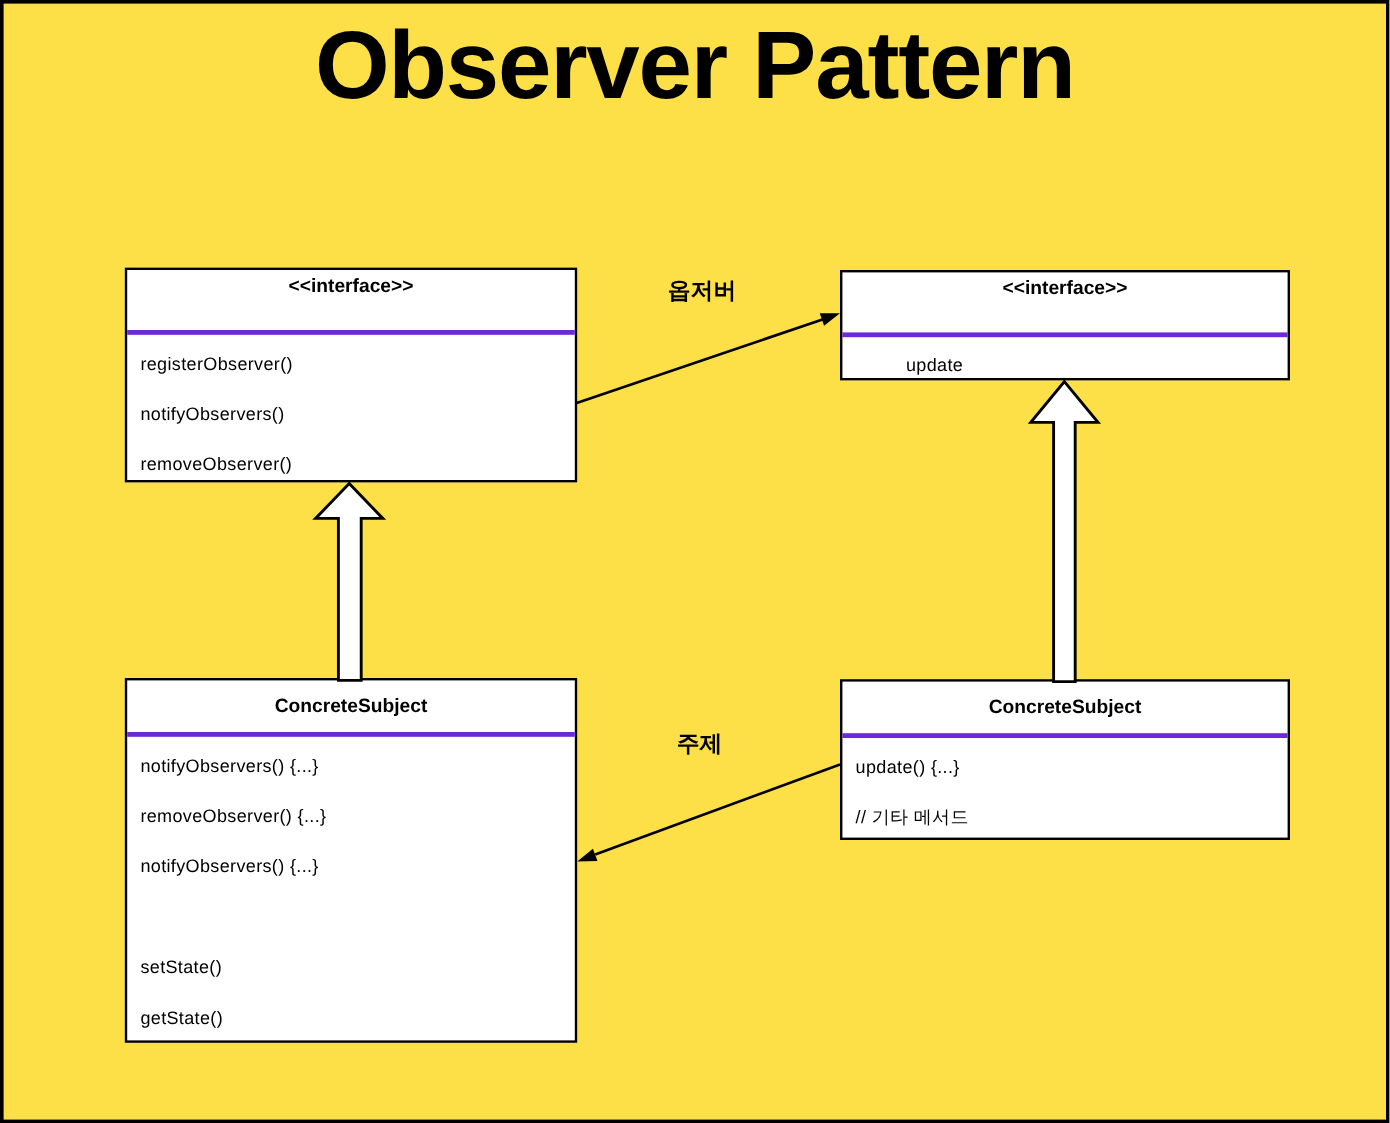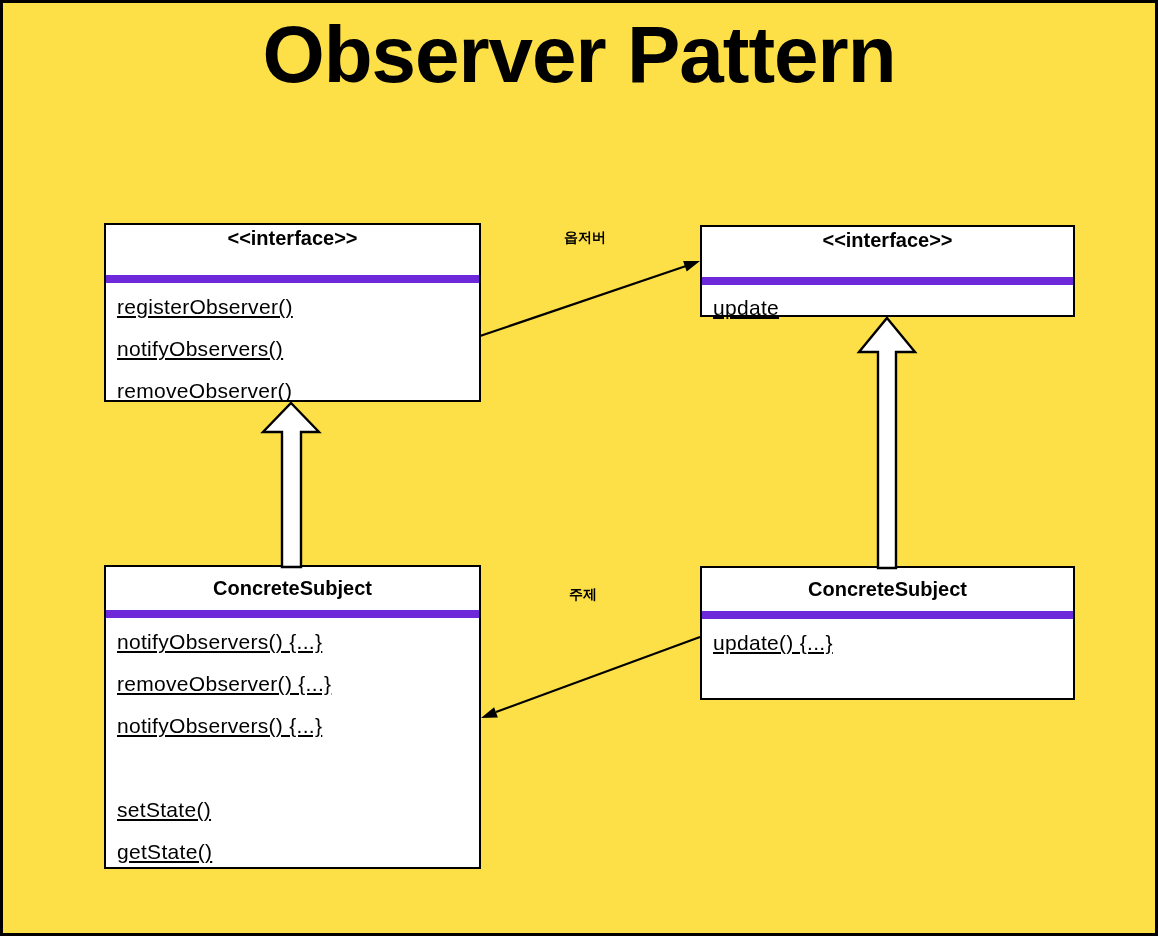--- a/index.html
+++ b/index.html
@@ -30,58 +30,57 @@
     letter-spacing: -1px;
     white-space: nowrap;
   }
   .uml-class {
     position: absolute;
     box-sizing: border-box;
     border: 2px solid #000000;
     background: #ffffff;
   }
   .uml-header {
-    border-bottom: 8px solid #6d28d9;
+    border-bottom: 4px solid #6d28d9;
     text-align: center;
     font-weight: bold;
-    font-size: 20px;
+    font-size: 16px;
   }
   .uml-header.two-line {
     height: 48px;
     padding-top: 2px;
     line-height: 23px;
     box-sizing: content-box;
   }
   .uml-header.one-line {
     height: 43px;
     line-height: 43px;
     text-align: center;
   }
   .uml-body { padding-top: 3px; }
   .method-line {
     height: 42px;
     display: flex;
     align-items: center;
     padding-left: 11px;
-    font-size: 21px;
+    font-size: 15px;
     letter-spacing: 0.3px;
     white-space: nowrap;
-    text-decoration: underline;
   }
-  .method-line.short { height: 40px; }
+  .method-line.short { height: 40px; margin-left: 42px; }
   .method-line.spacer { height: 42px; }
   .edge-label {
     position: absolute;
-    font-size: 14px;
+    font-size: 19px;
     font-weight: bold;
     text-align: center;
     white-space: nowrap;
   }
   .edge-label.top-assoc  { left: 538px; top: 226px; width: 88px; }
-  .edge-label.bottom-assoc { left: 538px; top: 583px; width: 84px; }
+  .edge-label.bottom-assoc { left: 538px; top: 604px; width: 84px; }
   .arrow-layer {
     position: absolute;
     left: 0; top: 0;
     width: 1158px;
     height: 936px;
     pointer-events: none;
   }
   
   #box-subject          { left: 101px; top: 220px; width: 377px; height: 179px; }
   #box-observer         { left: 697px; top: 222px; width: 375px; height: 92px;  }
@@ -128,20 +127,21 @@
       <div class="method-line">getState()</div>
     </div>
   </div>
 
   <div class="uml-class" id="box-concrete-observer">
     <div class="uml-header one-line">
       <div>ConcreteSubject</div>
     </div>
     <div class="uml-body">
       <div class="method-line">update() {...}</div>
+      <div class="method-line">// 기타 메서드</div>
     </div>
   </div>
 
   <div class="edge-label top-assoc">옵저버</div>
   <div class="edge-label bottom-assoc">주제</div>
 
   <svg class="arrow-layer" width="1158" height="936" viewBox="0 0 1158 936" xmlns="http://www.w3.org/2000/svg">
 
     <g>
       <line x1="477" y1="333" x2="683" y2="263" stroke="#000000" stroke-width="2.2"></line>

